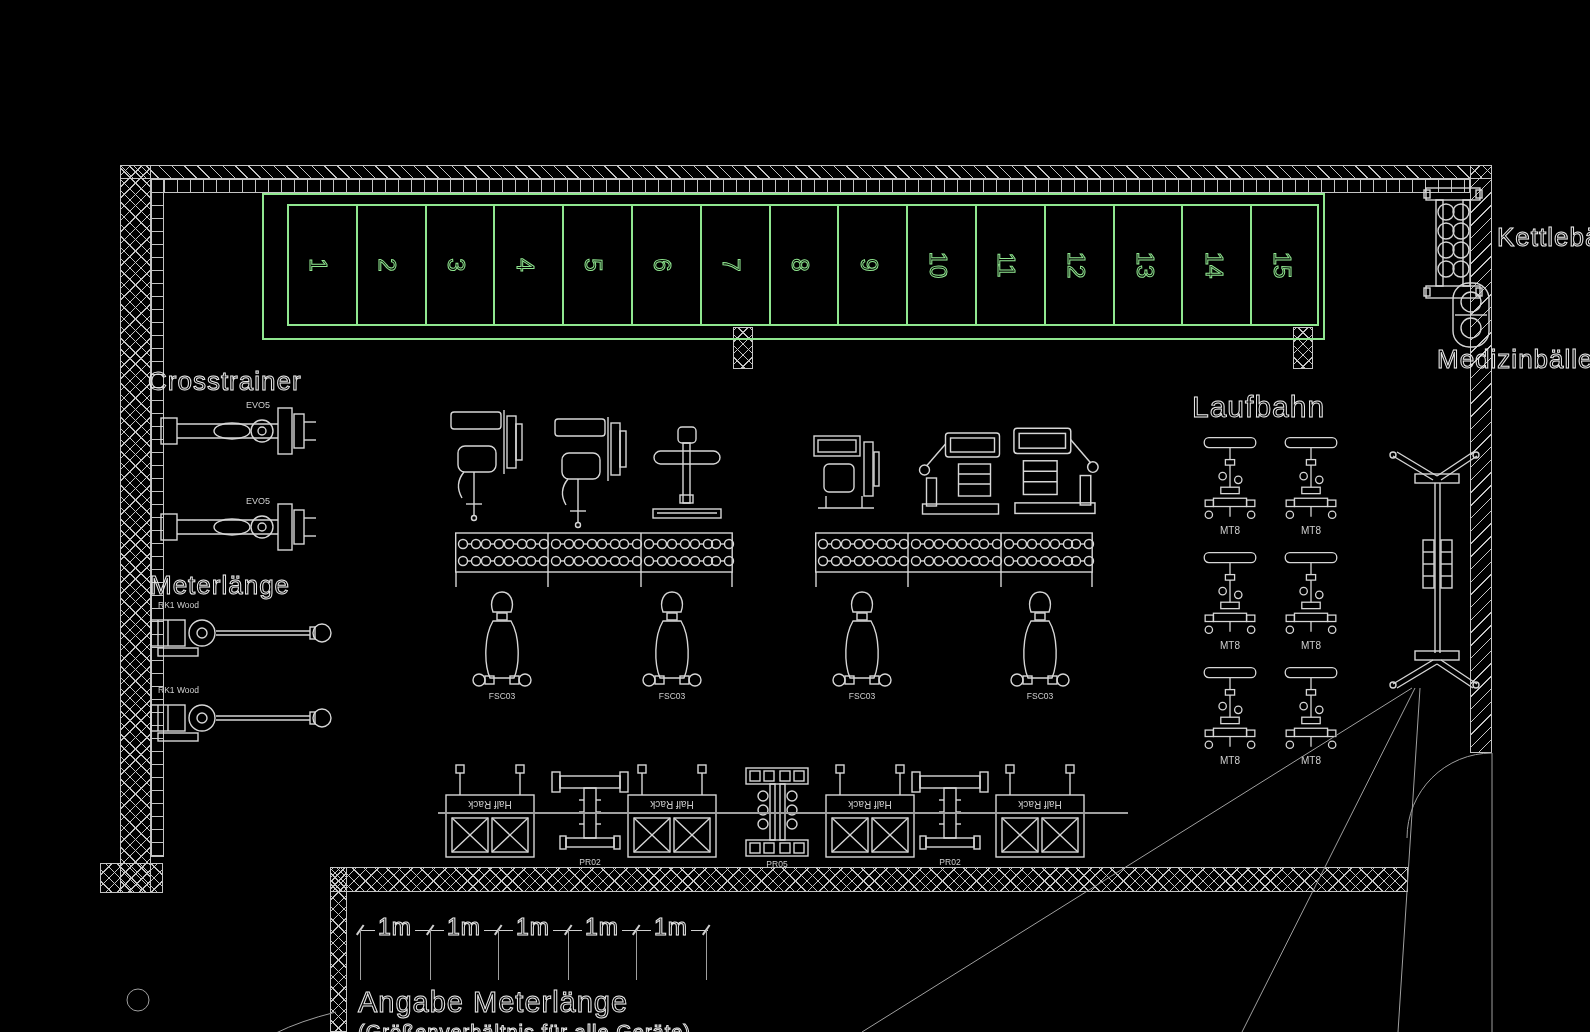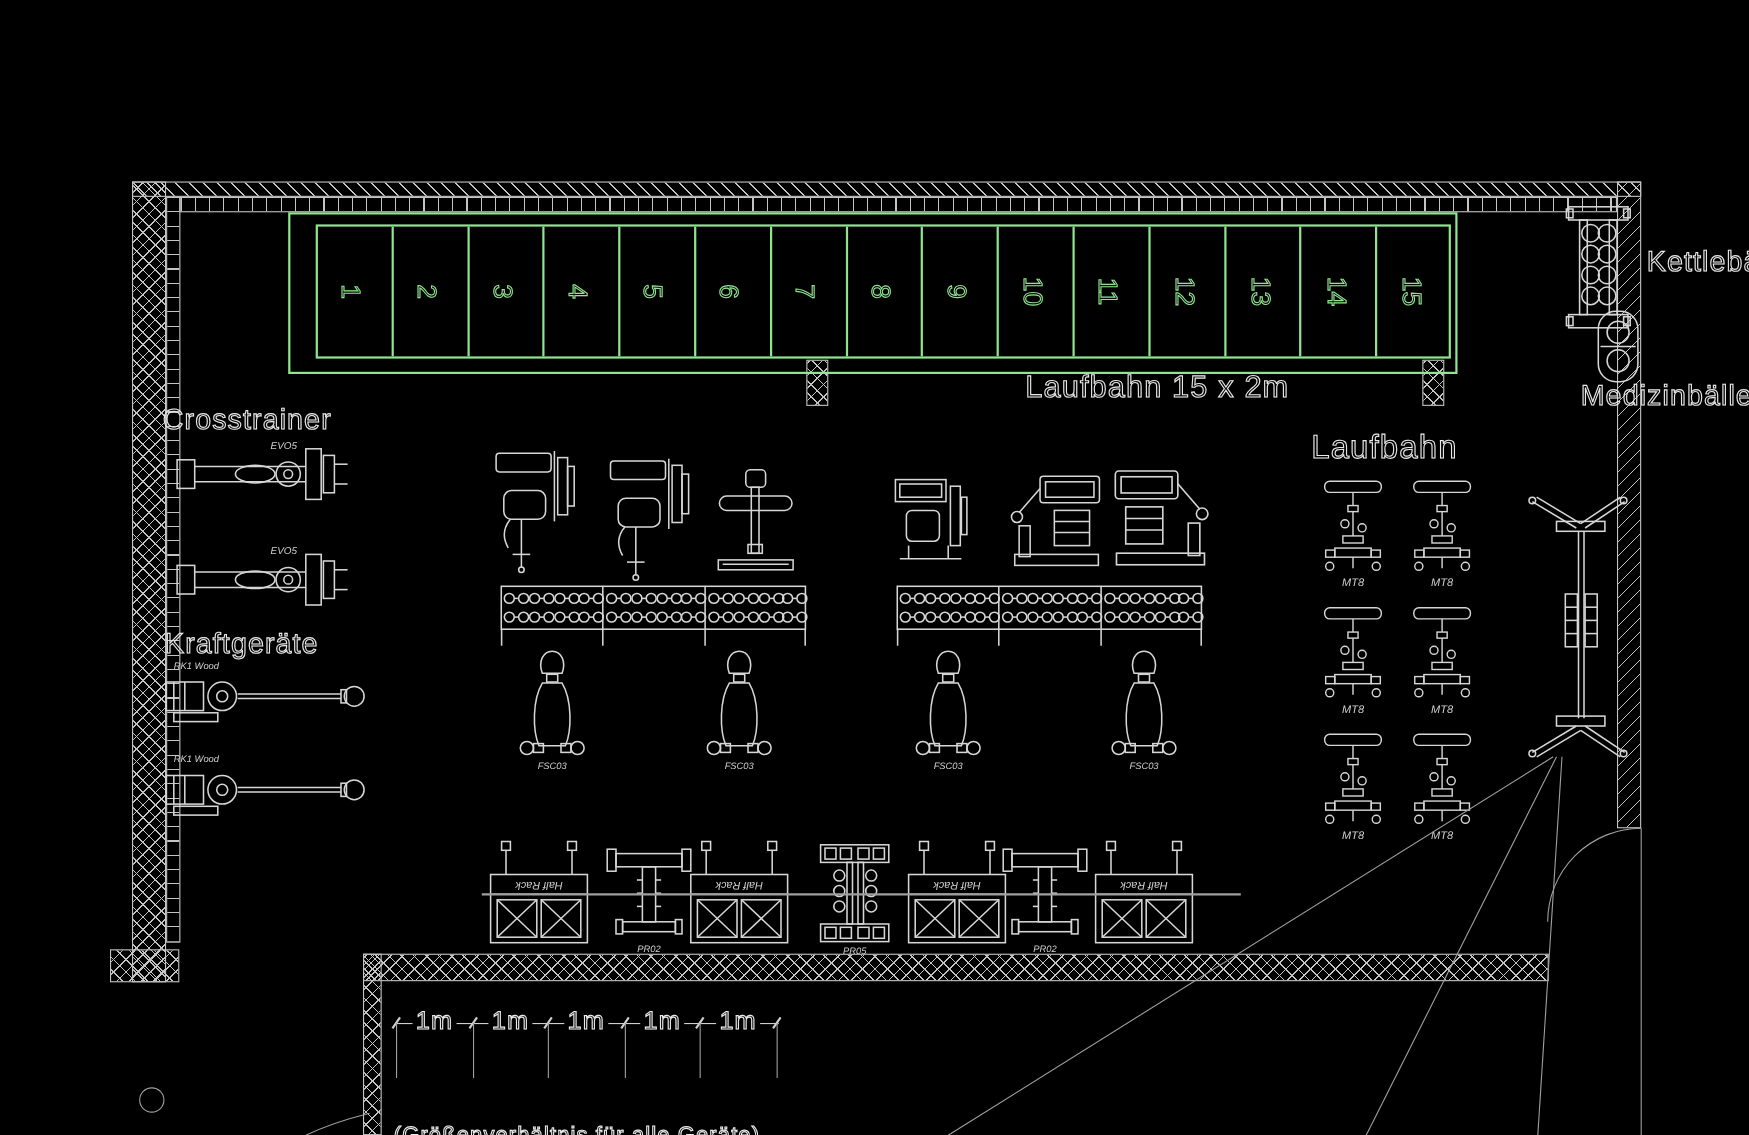--- a/index.html
+++ b/index.html
@@ -14,21 +14,21 @@
   .hxx{background:repeating-linear-gradient(45deg,transparent 0 7px,#c4c4c4 7px 8px),
                repeating-linear-gradient(-45deg,transparent 0 7px,#c4c4c4 7px 8px);
        border:1px solid #c4c4c4;box-sizing:border-box;}
   .sqr{background:repeating-linear-gradient(90deg,#c4c4c4 0 1px,transparent 1px 13px);
        border:1px solid #c4c4c4;box-sizing:border-box;}
   .sqc{background:repeating-linear-gradient(0deg,#c4c4c4 0 1px,transparent 1px 13px);
        border:1px solid #c4c4c4;box-sizing:border-box;}
   
   .otext{color:transparent;-webkit-text-stroke:1px #e9e9e9;white-space:nowrap;line-height:1;
          letter-spacing:1px;}
-  .stext{color:#cfcfcf;white-space:nowrap;line-height:1;text-align:center;font-style:italic;}
+  .stext{color:#cfcfcf;white-space:nowrap;line-height:1;text-align:center;}
   .gbox{border:2px solid #8fe68f;box-sizing:border-box;}
   .gdiv{position:absolute;width:2px;background:#8fe68f;}
   .lane-num{color:transparent;-webkit-text-stroke:1px #8fe68f;font-size:24px;
             transform:rotate(90deg);background:#000;line-height:1;padding:1px 3px;
             text-align:center;}
   svg.g{position:absolute;overflow:visible;}
   .mach{stroke:#d6d6d6;fill:none;stroke-width:1.4;}
   .thin{stroke:#9f9f9f;fill:none;stroke-width:1;}
   .tick{position:absolute;width:12px;height:1.5px;background:#cfcfcf;transform:rotate(-55deg);}
   .drop{position:absolute;width:1px;background:#9f9f9f;}
@@ -75,24 +75,23 @@
   <div class="abs lane-num" style="left:652px;top:252px">6</div>
   <div class="abs lane-num" style="left:721px;top:252px">7</div>
   <div class="abs lane-num" style="left:790px;top:252px">8</div>
   <div class="abs lane-num" style="left:859px;top:252px">9</div>
   <div class="abs lane-num" style="left:922px;top:252px">10</div>
   <div class="abs lane-num" style="left:991px;top:252px">11</div>
   <div class="abs lane-num" style="left:1060px;top:252px">12</div>
   <div class="abs lane-num" style="left:1129px;top:252px">13</div>
   <div class="abs lane-num" style="left:1198px;top:252px">14</div>
   <div class="abs lane-num" style="left:1266px;top:252px">15</div>
-  <div class="abs otext" style="left:932px;top:338px;font-size:28px">Laufbahn 15 x 2m</div>
 
   <div class="abs otext" style="left:148px;top:368px;font-size:26px">Crosstrainer</div>
-  <div class="abs otext" style="left:150px;top:572px;font-size:26px">Kraftgeräte</div>
+  <div class="abs otext" style="left:150px;top:572px;font-size:26px">Meterlänge</div>
   <div class="abs otext" style="left:1192px;top:392px;font-size:30px">Laufbahn</div>
   <div class="abs otext" style="left:1497px;top:224px;font-size:26px">Kettlebälle</div>
   <div class="abs otext" style="left:1437px;top:346px;font-size:26px">Medizinbälle</div>
 
   <svg class="g" style="left:160px;top:400px" width="160" height="62" viewBox="0 0 160 62">
     <g class="mach">
       <rect x="1" y="18" width="16" height="26"></rect>
       <line x1="17" y1="24" x2="118" y2="24"></line>
         <line x1="17" y1="38" x2="118" y2="38"></line>
       <ellipse cx="72" cy="31" rx="18" ry="8"></ellipse>
@@ -634,20 +633,21 @@
   <div class="drop" style="left:430px;top:930px;height:50px"></div>
   <div class="drop" style="left:498px;top:930px;height:50px"></div>
   <div class="drop" style="left:568px;top:930px;height:50px"></div>
   <div class="drop" style="left:636px;top:930px;height:50px"></div>
   <div class="drop" style="left:706px;top:930px;height:50px"></div>
   <div class="abs otext dimlab" style="left:375px;top:916px;width:40px">1m</div>
   <div class="abs otext dimlab" style="left:444px;top:916px;width:40px">1m</div>
   <div class="abs otext dimlab" style="left:513px;top:916px;width:40px">1m</div>
   <div class="abs otext dimlab" style="left:582px;top:916px;width:40px">1m</div>
   <div class="abs otext dimlab" style="left:651px;top:916px;width:40px">1m</div>
+  <div class="abs otext" style="left:358px;top:988px;font-size:29px">Angabe Meterlänge</div>
   <div class="abs otext" style="left:358px;top:1022px;font-size:20px">(Größenverhältnis für alle Geräte)</div>
 
   <svg class="g" style="left:0;top:0" width="1590" height="1032" viewBox="0 0 1590 1032">
     <g class="thin">
       <line x1="1412" y1="688" x2="862" y2="1032"></line>
       <line x1="1415" y1="688" x2="1242" y2="1032"></line>
       <line x1="1420" y1="688" x2="1398" y2="1032"></line>
       <path d="M1492,753 A85,85 0 0 0 1407,838"></path>
       <line x1="1492" y1="753" x2="1492" y2="1032"></line>
       <path d="M336,1012 Q300,1021 276,1033"></path>

